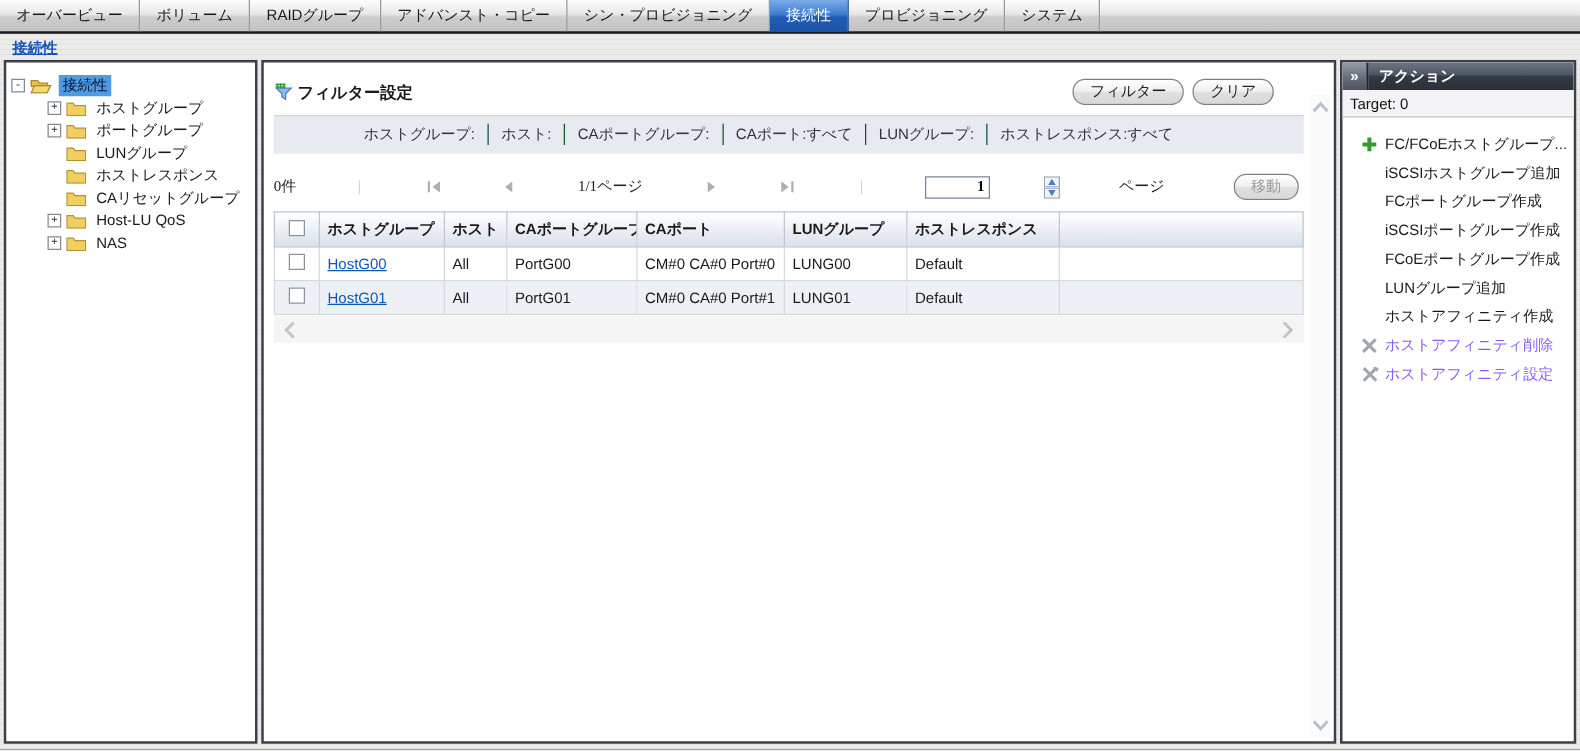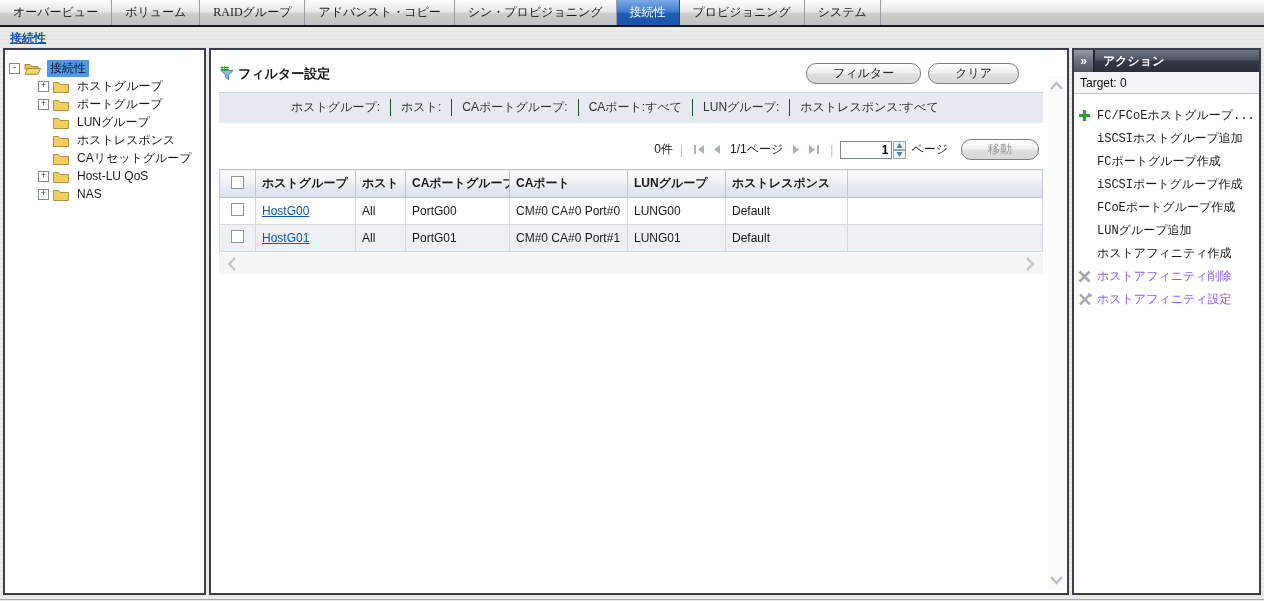--- a/index.html
+++ b/index.html
@@ -14,21 +14,21 @@
   }
   
   .tabbar {
     position:absolute; top:0; left:0; right:0; height:27px;
     background:linear-gradient(180deg,#fdfdfd 0%,#e8e8e8 45%,#cdcdcd 55%,#c2c2c2 100%);
     border-bottom:2px solid #15181d;
     display:flex; align-items:stretch;
   }
   .tab {
     padding:0 13px; display:flex; align-items:center; white-space:nowrap;
-    border-right:1px solid #979da5; cursor:pointer; color:#1a1a1a;font-family:Liberation Serif, serif;
+    border-right:1px solid #979da5; cursor:pointer; color:#1a1a1a;
   }
   .tab.active {
     background:linear-gradient(180deg,#7cabe6 0%,#3f7ed0 45%,#1f5cb4 55%,#1c55a8 100%);
     color:#fff; border-right:1px solid #15488f;
   }
   
   .breadcrumb-row { position:absolute; top:29px; left:10px; height:18px; display:flex; align-items:center; }
   .crumb-link { color:#1553b8; font-weight:bold; text-decoration:underline; cursor:pointer; }
   
   .panel { position:absolute; background:#fff; border:2px solid #3a3f49; overflow:hidden; }
@@ -51,38 +51,38 @@
   }
   .expander-spacer { width:15px; min-width:15px; }
   .tree-folder { margin-right:5px; display:flex; }
   .tree-label { padding:0 3px; cursor:pointer; }
   .tree-label.selected { background:#4e9be4; color:#06142e; }
   
   .main-body { position:relative; padding:8px; height:391px; }
   .filter-head { display:flex; align-items:center; margin:5px 0 8px 0; width:824px; }
   .filter-title { font-weight:bold; font-size:13px; margin-left:3px; }
   .btn {
-    height:21px; padding:0 26px; margin-left:7px;
+    height:21px; padding:0 13px; margin-left:7px;
     border:1px solid #7f7f7f; border-radius:10px;
     background:linear-gradient(180deg,#ffffff 0%,#f0f0f0 45%,#dfdfdf 55%,#d8d8d8 100%);
     display:flex; align-items:center; cursor:pointer; color:#222; white-space:nowrap;
   }
   .btn.disabled { color:#9a9a9a; cursor:default; }
   .head-spacer { flex:1; }
   .head-btns { display:flex; margin-right:24px; }
   .filter-summary {
     width:824px; background:#e7ebf1; border-top:1px solid #cfd5dc;
     padding:6px 0 7px 62px; color:#333; display:flex; white-space:nowrap;
   }
   .fitem { padding:0 10px; }
   .fitem + .fitem { border-left:1px solid #14532d; }
   
   .pager {
-    width:824px; display:flex; align-items:center; justify-content:flex-end;
-    margin:16px 0 9px 0; padding-right:4px; color:#222;
+    width:824px; display:flex; align-items:center; justify-content:space-between;
+    margin:16px 0 9px 0; padding-right:4px; color:#222;font-family:Liberation Serif, serif;
   }
   .pager .sep { color:#b9bfc7; margin:0 7px; }
   .pg-ico { display:flex; align-items:center; margin:0 4px; cursor:pointer; }
   .pg-indicator { margin:0 6px; white-space:nowrap; }
   .page-input {
     width:52px; height:18px; border:1px solid #7b8794; font-size:12px; font-weight:bold;
     text-align:right; padding-right:3px; font-family:inherit;
   }
   .spinner { display:flex; flex-direction:column; margin-left:1px; cursor:pointer; }
   .pg-unit { margin:0 6px 0 5px; white-space:nowrap; }
@@ -113,21 +113,21 @@
     background:linear-gradient(180deg,#969ca6 0%,#6a717c 50%,#4d545f 100%);
     border-right:2px solid #23272e; color:#fff; font-weight:bold; cursor:pointer; font-size:12px;
   }
   .actions-title { flex:1; display:flex; align-items:center; padding-left:8px;
     background:linear-gradient(180deg,#6e7683 0%,#4e5562 45%,#343a46 50%,#2a2f39 100%);
     color:#fff; font-weight:bold; }
   .target-row {
     height:22px; background:#f3f3f5; border-bottom:1px solid #c6c6c6;
     display:flex; align-items:center; padding-left:6px; color:#111;
   }
-  .action-list { padding:10px 3px 0 2px;font-family:Liberation Mono, monospace; }
+  .action-list { padding:10px 3px 0 13px; }
   .action-item { height:23px; display:flex; align-items:center; cursor:pointer; white-space:nowrap; }
   .action-item .icon-slot { width:17px; min-width:17px; display:flex; justify-content:center; margin-right:4px; }
   .action-item.disabled { color:#8b5cf6; cursor:default; }
   .bottom-line { position:absolute; left:0; right:0; bottom:1px; height:1px; background:#a8a8a6; }
 </style>
 </head>
 <body>
 
 <div class="tabbar">
   <div class="tab">オーバービュー</div>

